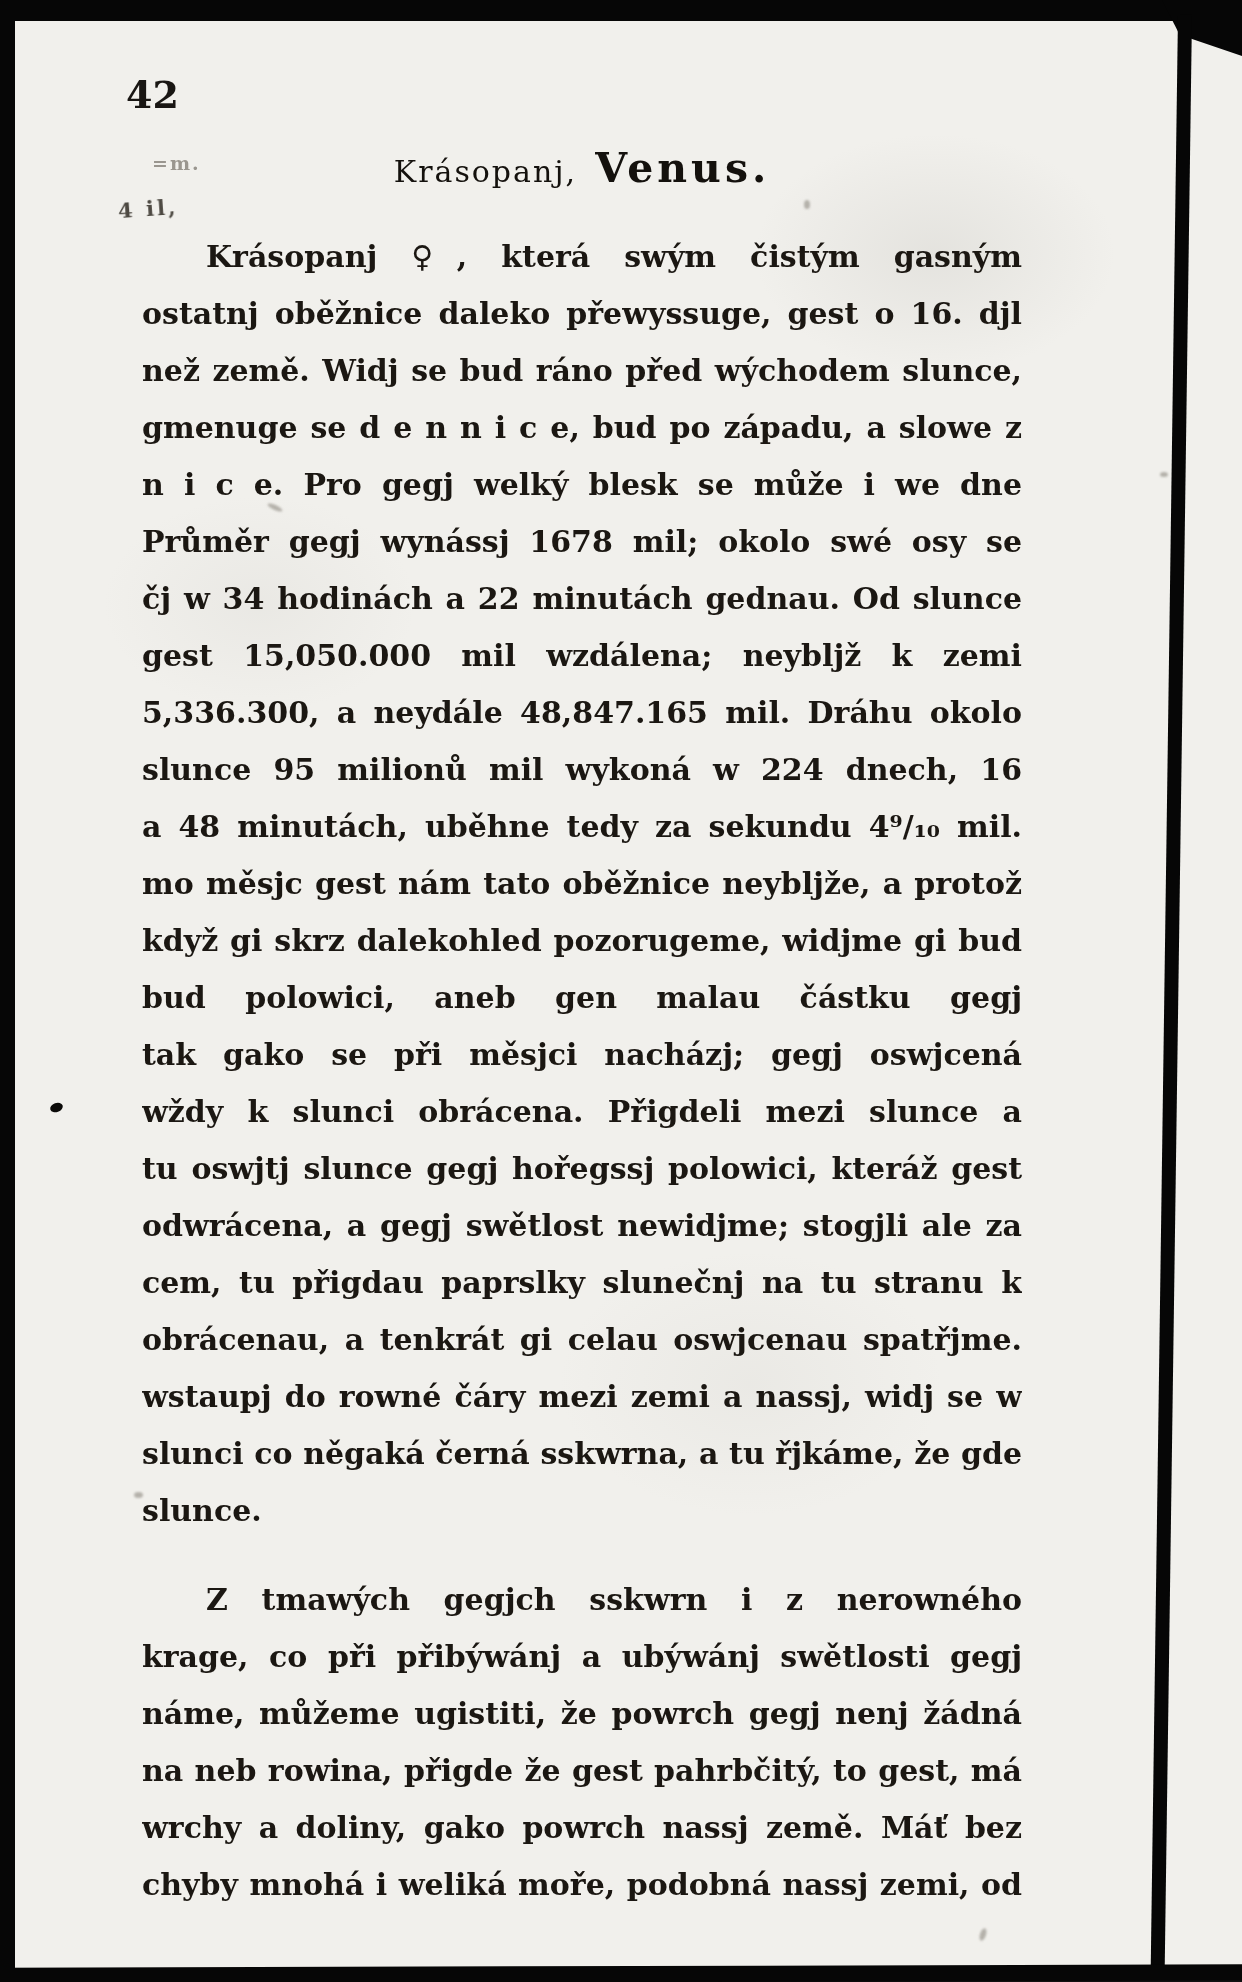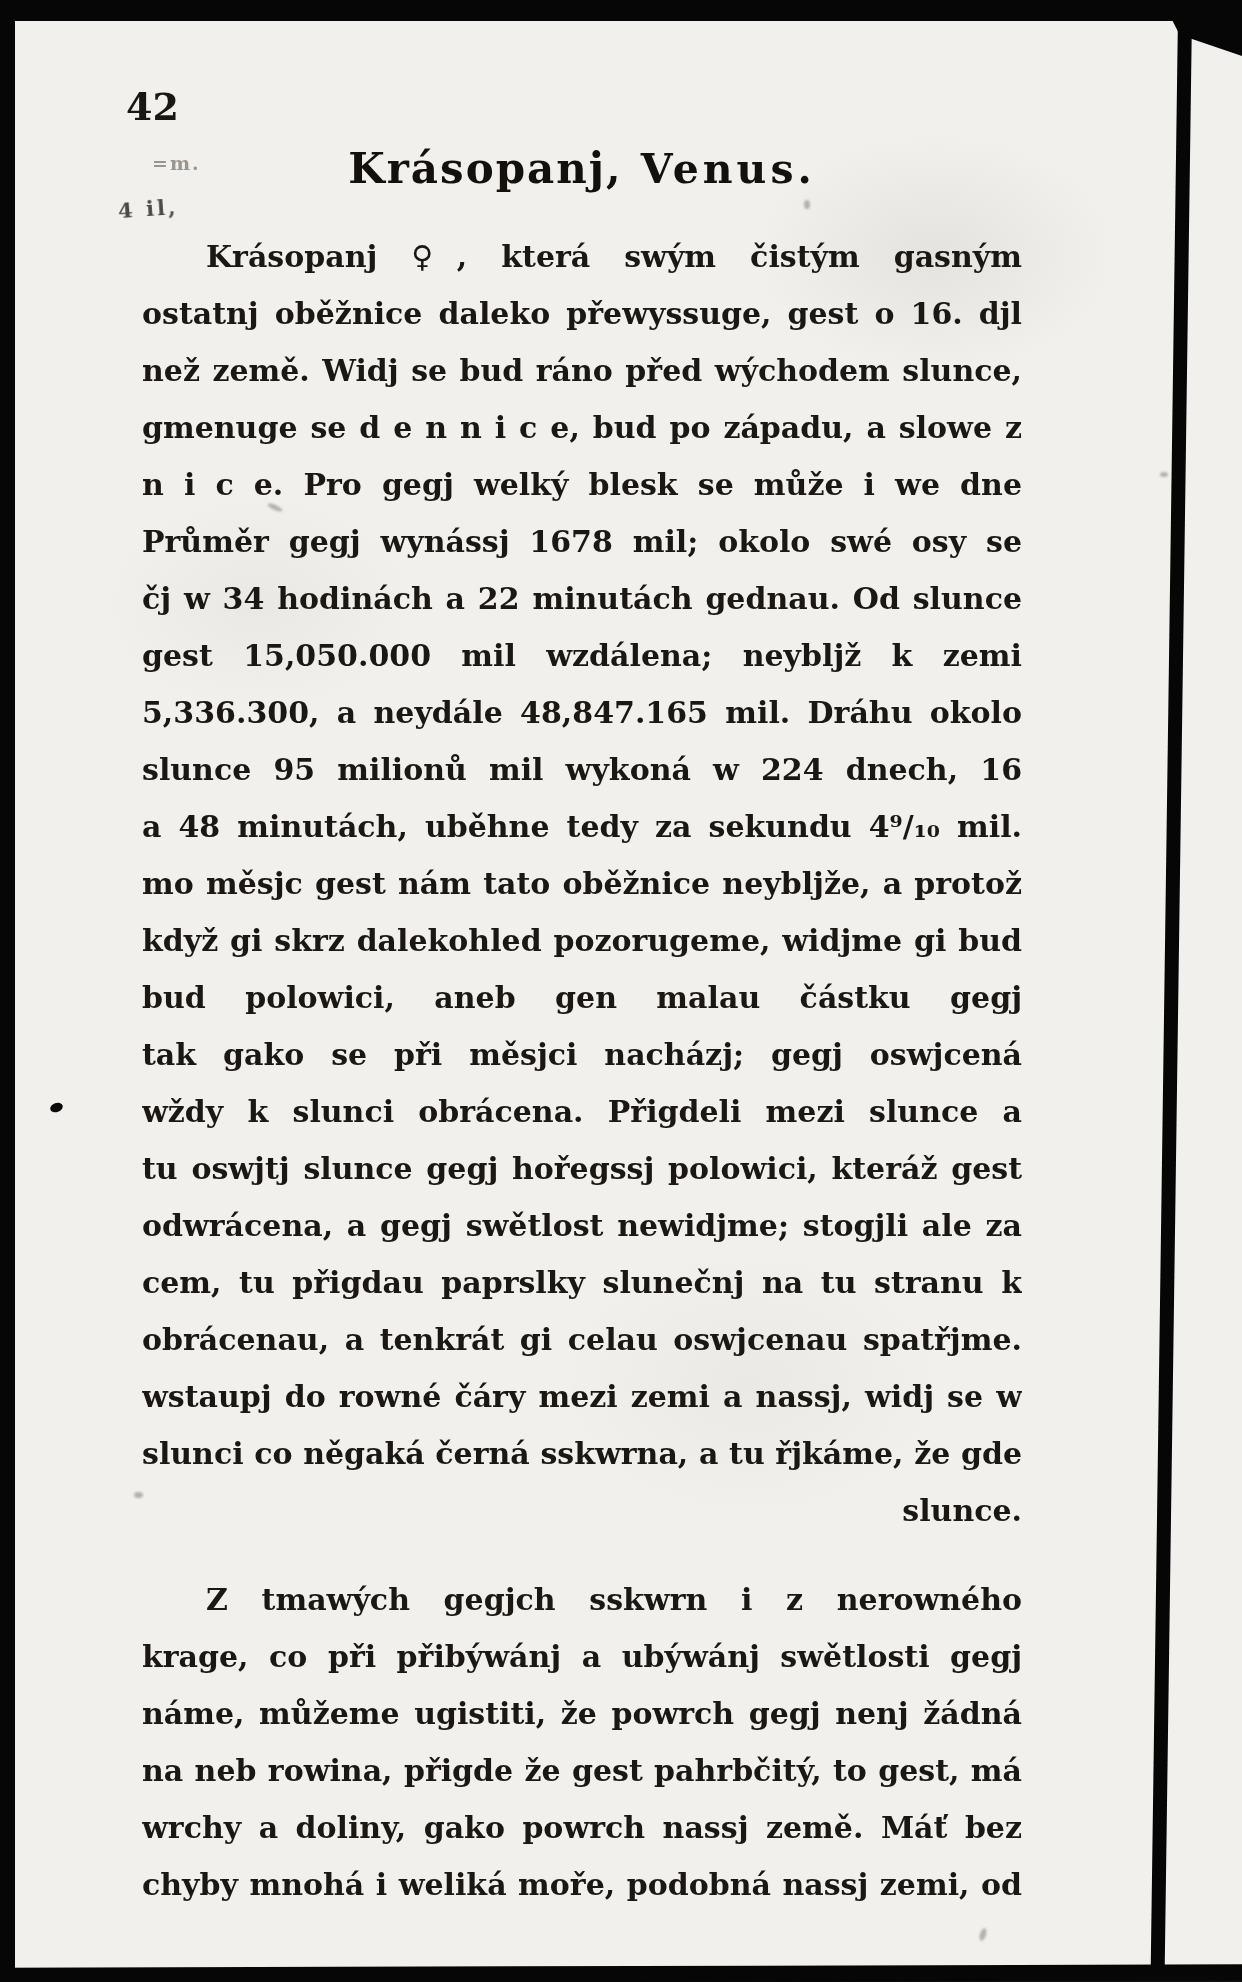--- a/index.html
+++ b/index.html
@@ -9,31 +9,31 @@
     font-family:"DejaVu Serif", serif;
   }
   .paper {
     position:absolute; left:14px; top:20px; right:0; bottom:14px;
     background:
       radial-gradient(ellipse 300px 200px at 75% 12%, rgba(190,188,182,.25), rgba(0,0,0,0) 60%),
       radial-gradient(ellipse 260px 180px at 20% 30%, rgba(200,198,192,.18), rgba(0,0,0,0) 60%),
       radial-gradient(ellipse 320px 220px at 60% 70%, rgba(195,193,187,.15), rgba(0,0,0,0) 60%),
       #f1f0ec;
   }
-  .page-number { position:absolute; left:112px; top:64px; font-size:38px; font-weight:700; color:#191613; }
+  .page-number { position:absolute; left:112px; top:52px; font-size:38px; font-weight:700; color:#191613; }
   .heading { position:absolute; left:128px; top:124px; width:880px; text-align:center; color:#14110d; white-space:nowrap; }
-  .h-cz { font-size:42px; font-weight:700; letter-spacing:2px; margin-right:18px; }
+  .h-cz { font-size:30px; font-weight:400; letter-spacing:2px; margin-right:18px; }
   .h-la { font-size:41px; font-weight:700; letter-spacing:4px; }
   .textblock { position:absolute; left:128px; top:208px; width:880px; }
   .tline {
     font-size:30px; line-height:57px; height:57px; overflow:hidden;
     text-align:justify; font-weight:700; color:#1b1712; white-space:normal;
   }
   .tline::after { content:""; display:inline-block; width:100%; height:0; }
-  .tline.nojust { text-align:right; }
+  .tline.nojust { text-align:left; }
   .tline.nojust::after { content:none; }
   .indent { text-indent:64px; }
   .para2 { margin-top:32px; }
 
   
   .band { position:absolute; background:#060606; }
   .band.top { left:0; top:0; width:1242px; height:21px; }
   .band.top-right { right:0; top:0; width:80px; height:56px; clip-path:polygon(0 0,100% 0,100% 100%,22% 62%); }
   .band.bottom { left:0; top:1966px; width:1242px; height:16px; transform:skewY(-0.15deg); }
   .band.left { left:0; top:0; width:15px; height:1982px; }

